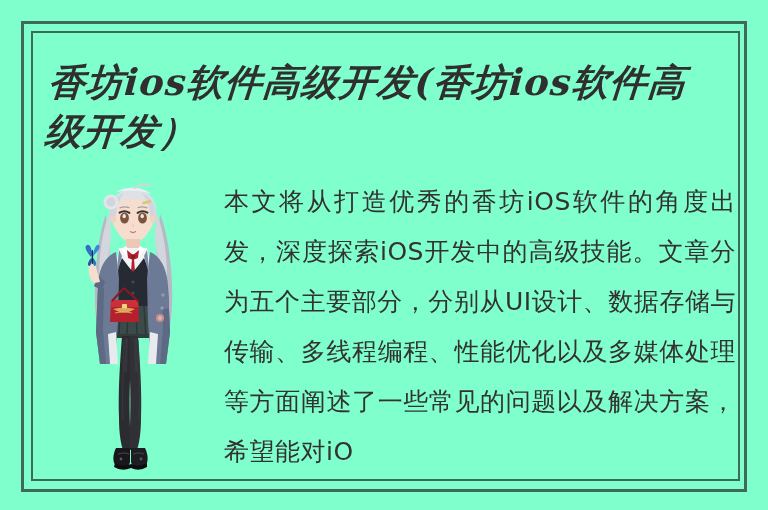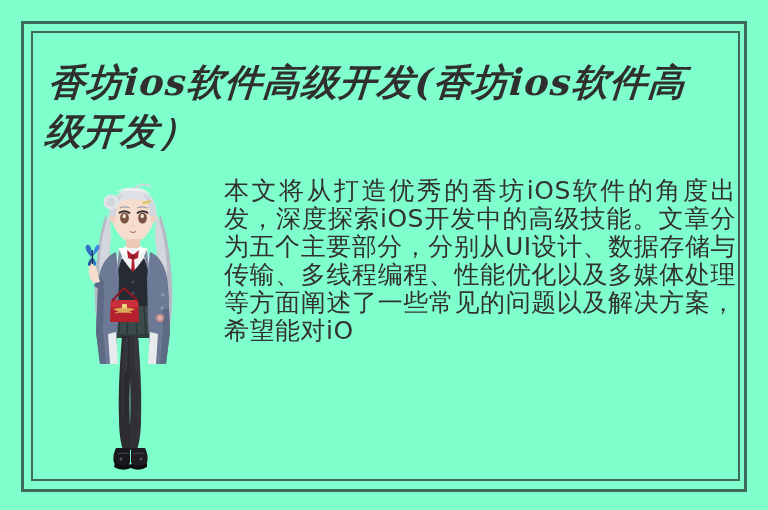--- a/index.html
+++ b/index.html
@@ -77,21 +77,21 @@
     left: 224px;
     top: 177px;
     width: 512px;
     height: 300px;
     overflow: hidden;
   }
   .body-text {
     margin: 0;
     font-family: "DejaVu Sans", "Liberation Sans", sans-serif;
     font-size: 25px;
-    line-height: 28px;
+    line-height: 50px;
     letter-spacing: 0.5px;
     color: #323232;
     text-align: justify;
     text-justify: inter-character;
     word-break: break-all;
   }
 </style>
 </head>
 <body>
 

